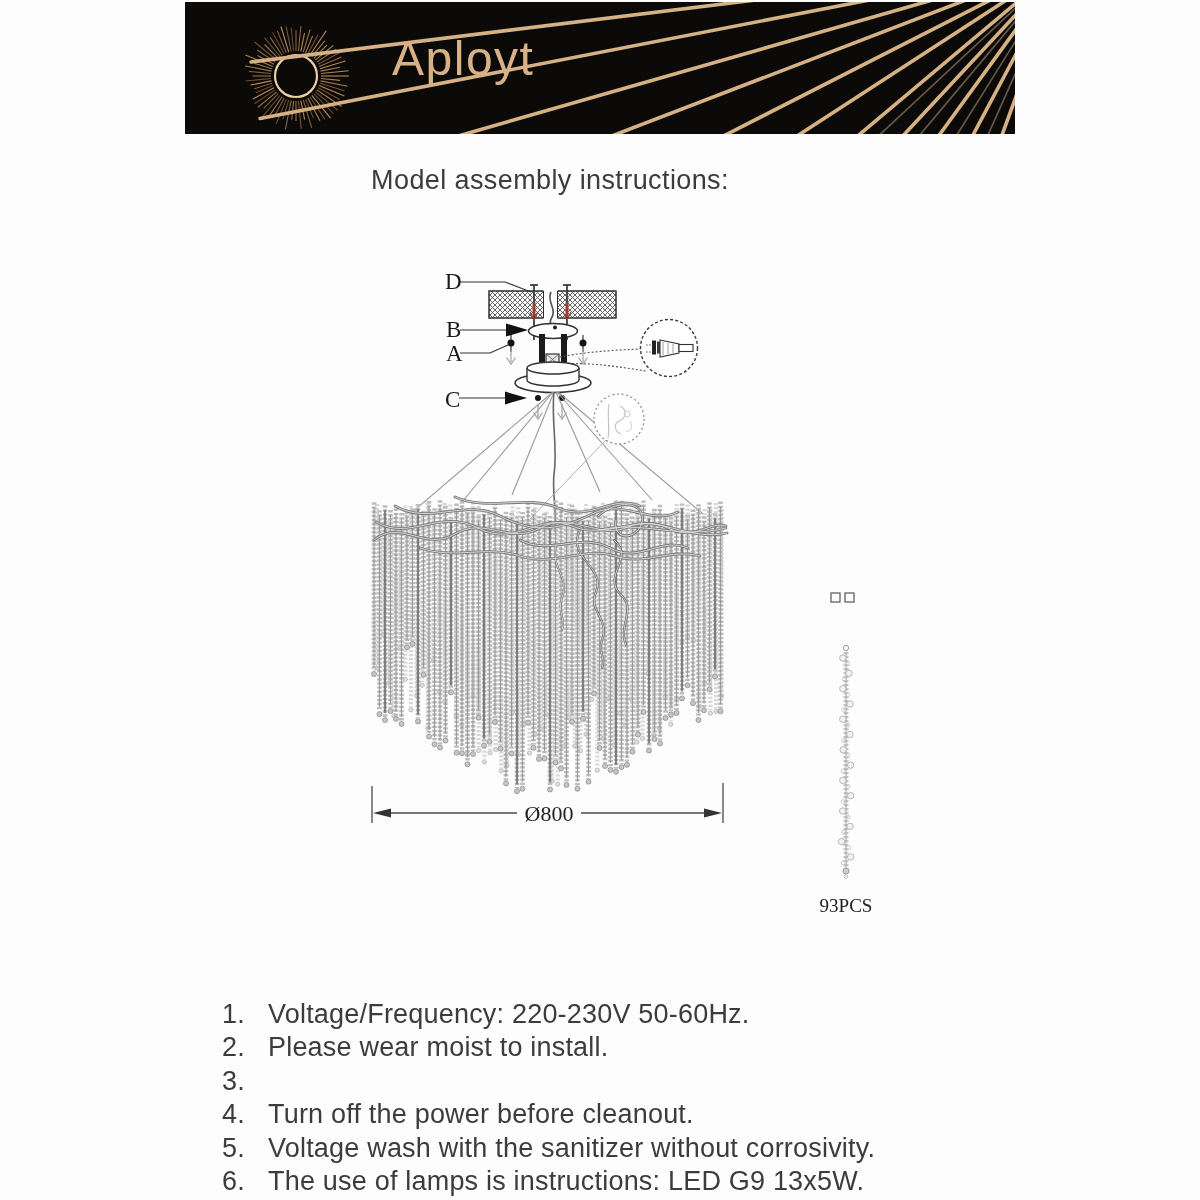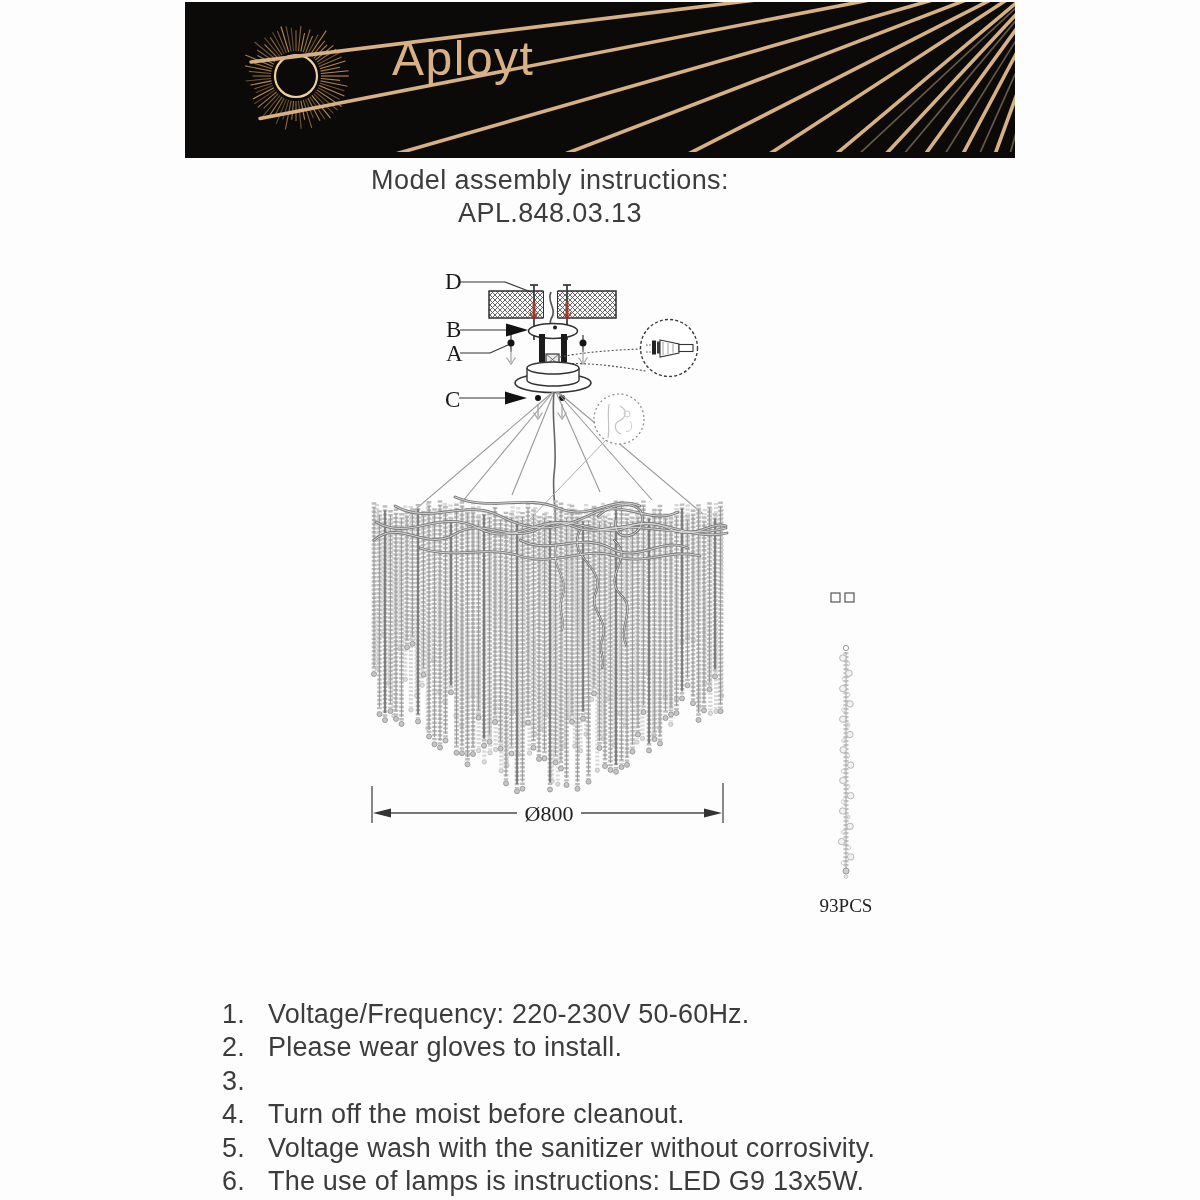--- a/index.html
+++ b/index.html
@@ -1,19 +1,19 @@
 <!DOCTYPE html>
 <html><head>
 <meta charset="utf-8">
 <style>
   html,body{margin:0;padding:0;}
   body{width:1200px;height:1200px;background:#ffffff;position:relative;overflow:hidden;
        font-family:"Liberation Sans",sans-serif;}
   .page{position:absolute;inset:0;background:#fdfdfd;}
-  .banner{position:absolute;left:185px;top:2px;width:830px;height:156px;background:#0c0a08;overflow:hidden;}
+  .banner{position:absolute;left:185px;top:2px;width:830px;height:132px;background:#0c0a08;overflow:hidden;}
   .banner svg{position:absolute;left:0;top:0;}
   .wordmark{position:absolute;left:207px;top:33px;font-size:48px;font-weight:400;
             color:#d8b286;letter-spacing:1.5px;line-height:1;}
   .title-block{position:absolute;left:0;top:164px;width:1100px;text-align:center;
                color:#3c3c3c;font-size:27px;line-height:33px;letter-spacing:.4px;}
   .diagram{position:absolute;left:0;top:0;}
   .instructions{position:absolute;left:222px;top:998px;color:#3c3c3c;font-size:27px;
                 line-height:33.4px;letter-spacing:.2px;}
   .instr-row{display:flex;}
   .instr-num{width:46px;flex:none;}
@@ -112,21 +112,20 @@
           <line x1="880" y1="-40" x2="445.46620332877205" y2="655.3994388482694" stroke="#93836c" stroke-width="1.7" opacity="0.65"></line>
           <line x1="880" y1="-40" x2="352.91416005703775" y2="588.156443357562" stroke="#93836c" stroke-width="1.7" opacity="0.65"></line>
           <line x1="880" y1="-40" x2="280.28996467228023" y2="519.2386552512488" stroke="#93836c" stroke-width="1.7" opacity="0.65"></line>
         </g>
     </svg>
     <div class="wordmark">Aployt</div>
   </div>
 
   <div class="title-block">
     <div>Model assembly instructions:</div>
-    <div>APL.848.03.13</div>
   </div>
 
   <svg class="diagram" width="1200" height="1200" viewBox="0 0 1200 1200">
     <defs>
       <pattern id="hatch" width="5" height="5" patternUnits="userSpaceOnUse">
         <path d="M0,5 L5,0 M-1,1 L1,-1 M4,6 L6,4" stroke="#565656" stroke-width="0.9"></path>
         <path d="M0,0 L5,5 M4,-1 L6,1 M-1,4 L1,6" stroke="#565656" stroke-width="0.9"></path>
       </pattern>
     </defs>
 
@@ -621,28 +620,28 @@
     </g>
   </svg>
 
   <div class="instructions">
     <div class="instr-row">
       <span class="instr-num">1.</span>
       <span class="instr-text">Voltage/Frequency: 220-230V 50-60Hz.</span>
     </div>
     <div class="instr-row">
       <span class="instr-num">2.</span>
-      <span class="instr-text">Please wear gloves to install.</span>
+      <span class="instr-text">Please wear moist to install.</span>
     </div>
     <div class="instr-row">
       <span class="instr-num">3.</span>
     </div>
     <div class="instr-row">
       <span class="instr-num">4.</span>
-      <span class="instr-text">Turn off the moist before cleanout.</span>
+      <span class="instr-text">Turn off the power before cleanout.</span>
     </div>
     <div class="instr-row">
       <span class="instr-num">5.</span>
       <span class="instr-text">Voltage wash with the sanitizer without corrosivity.</span>
     </div>
     <div class="instr-row">
       <span class="instr-num">6.</span>
       <span class="instr-text">The use of lamps is instructions: LED G9 13x5W.</span>
     </div>
   </div>

